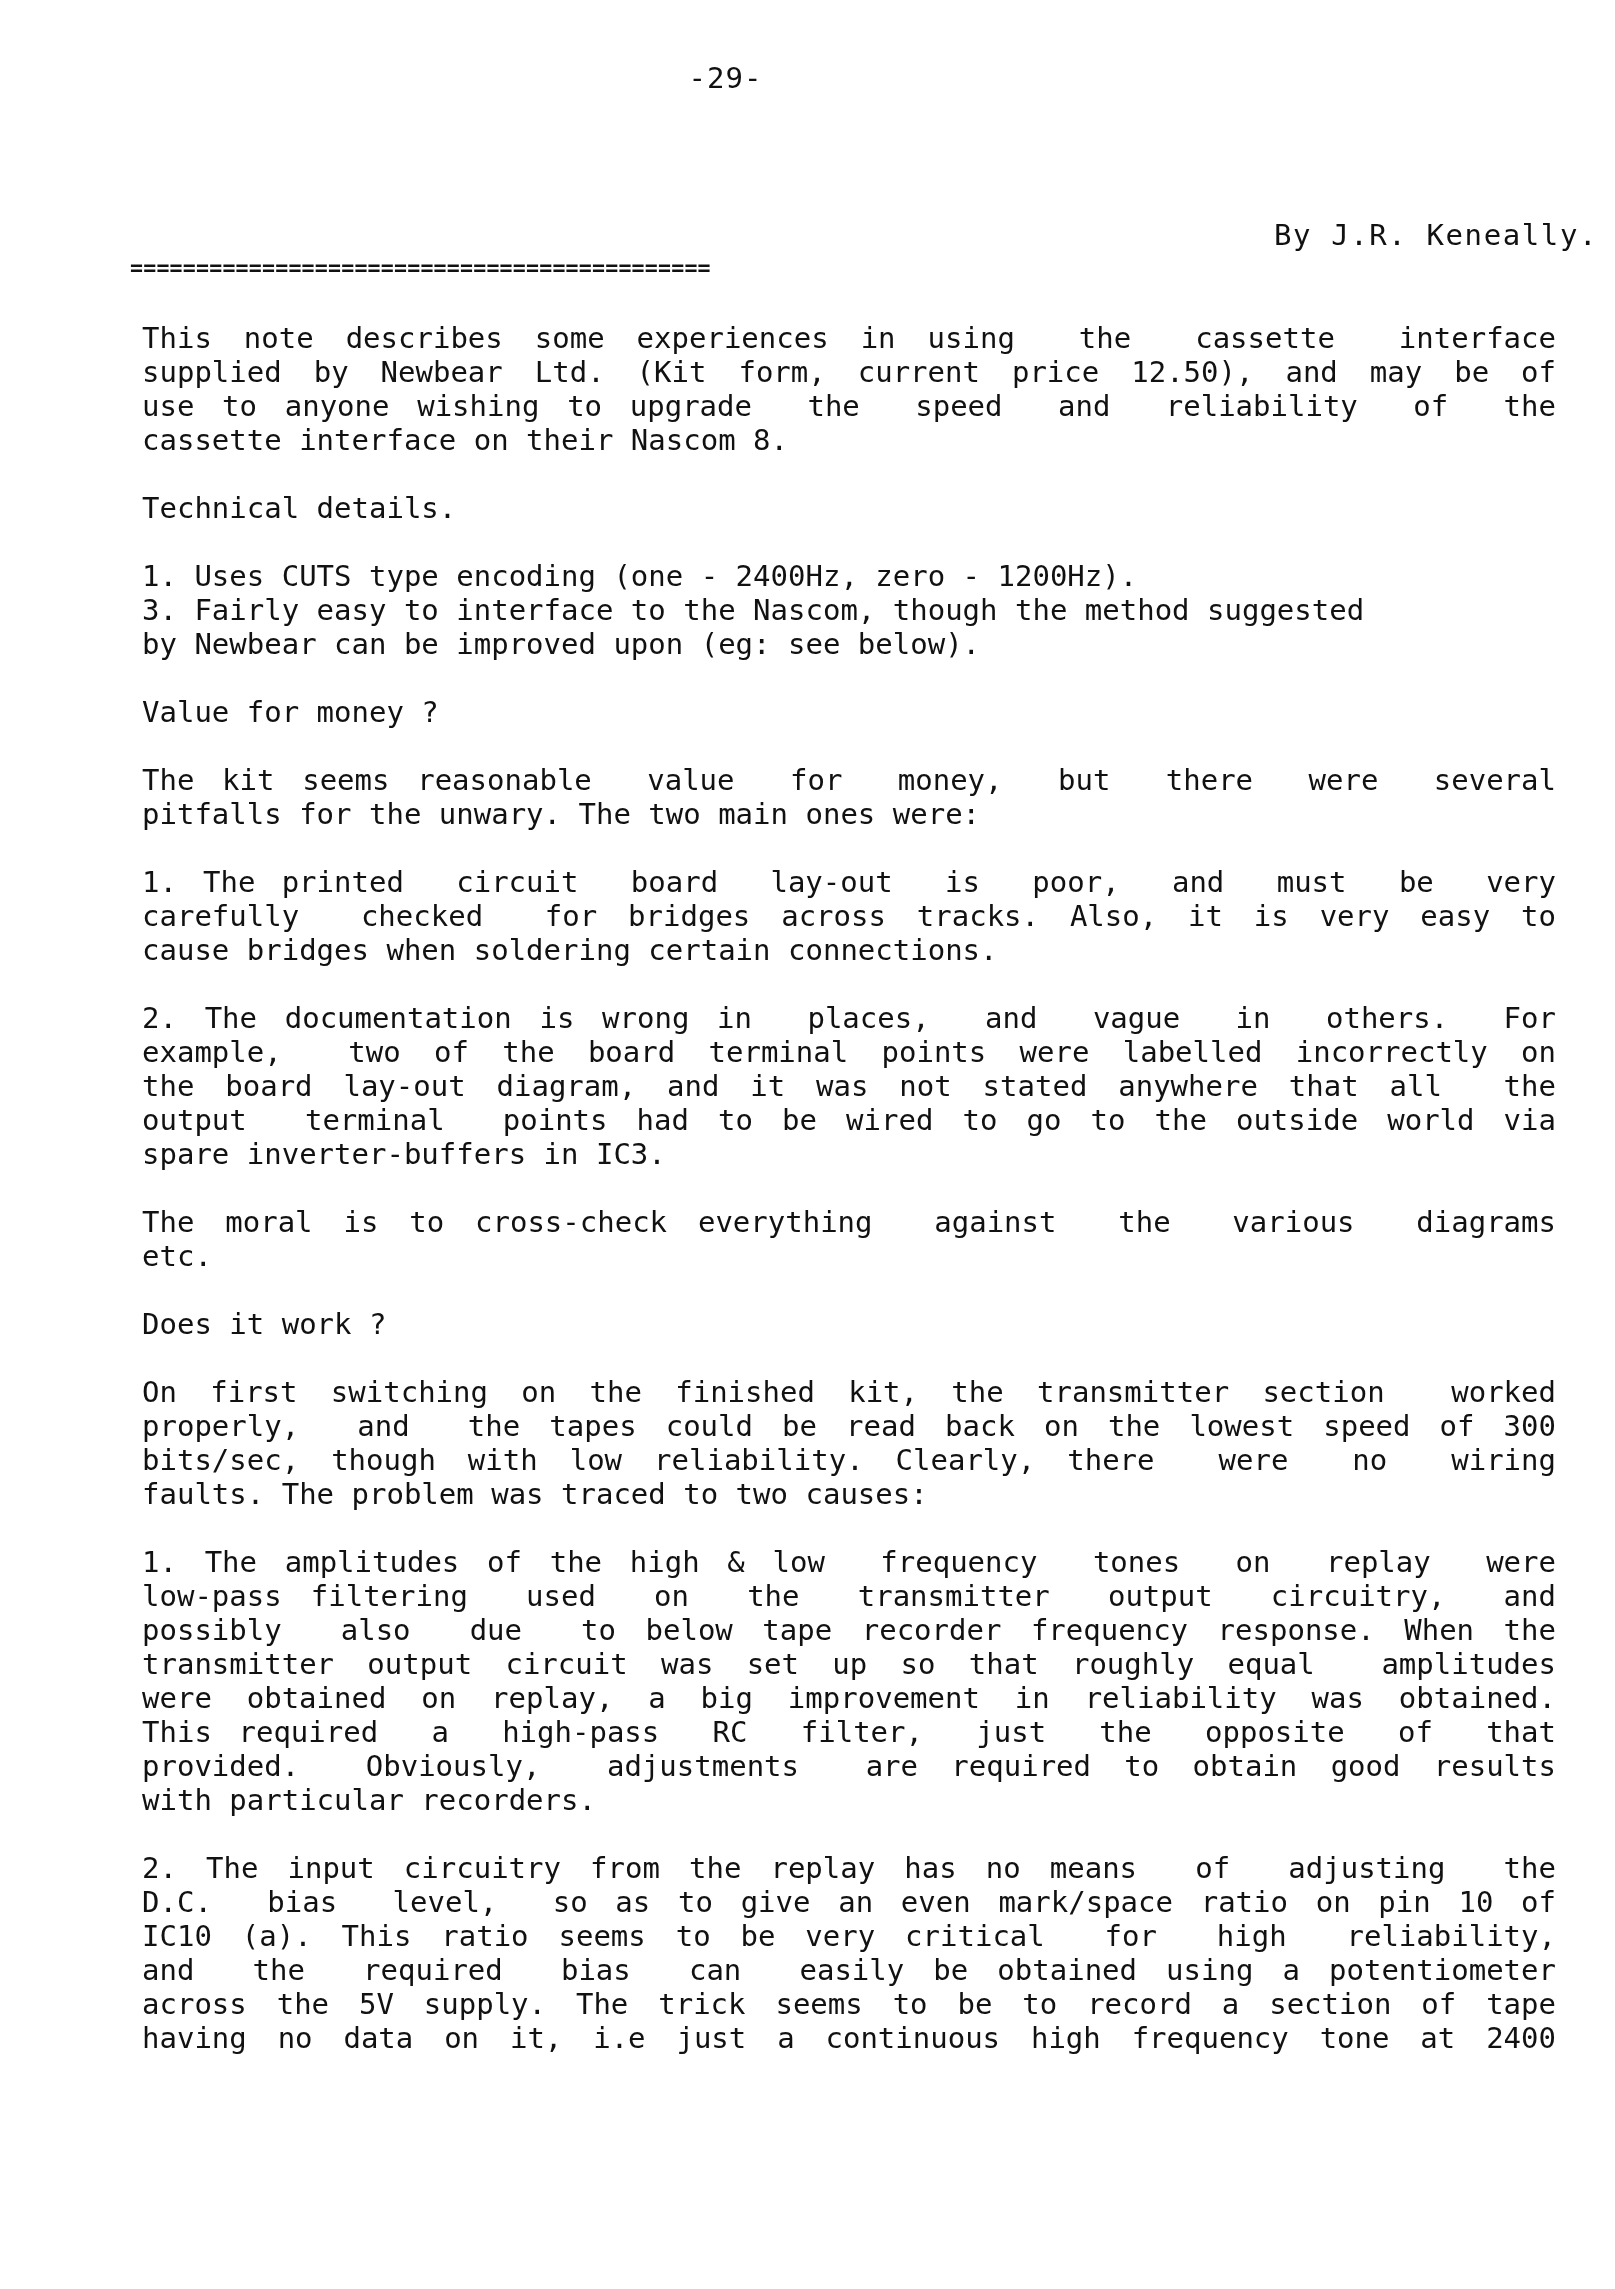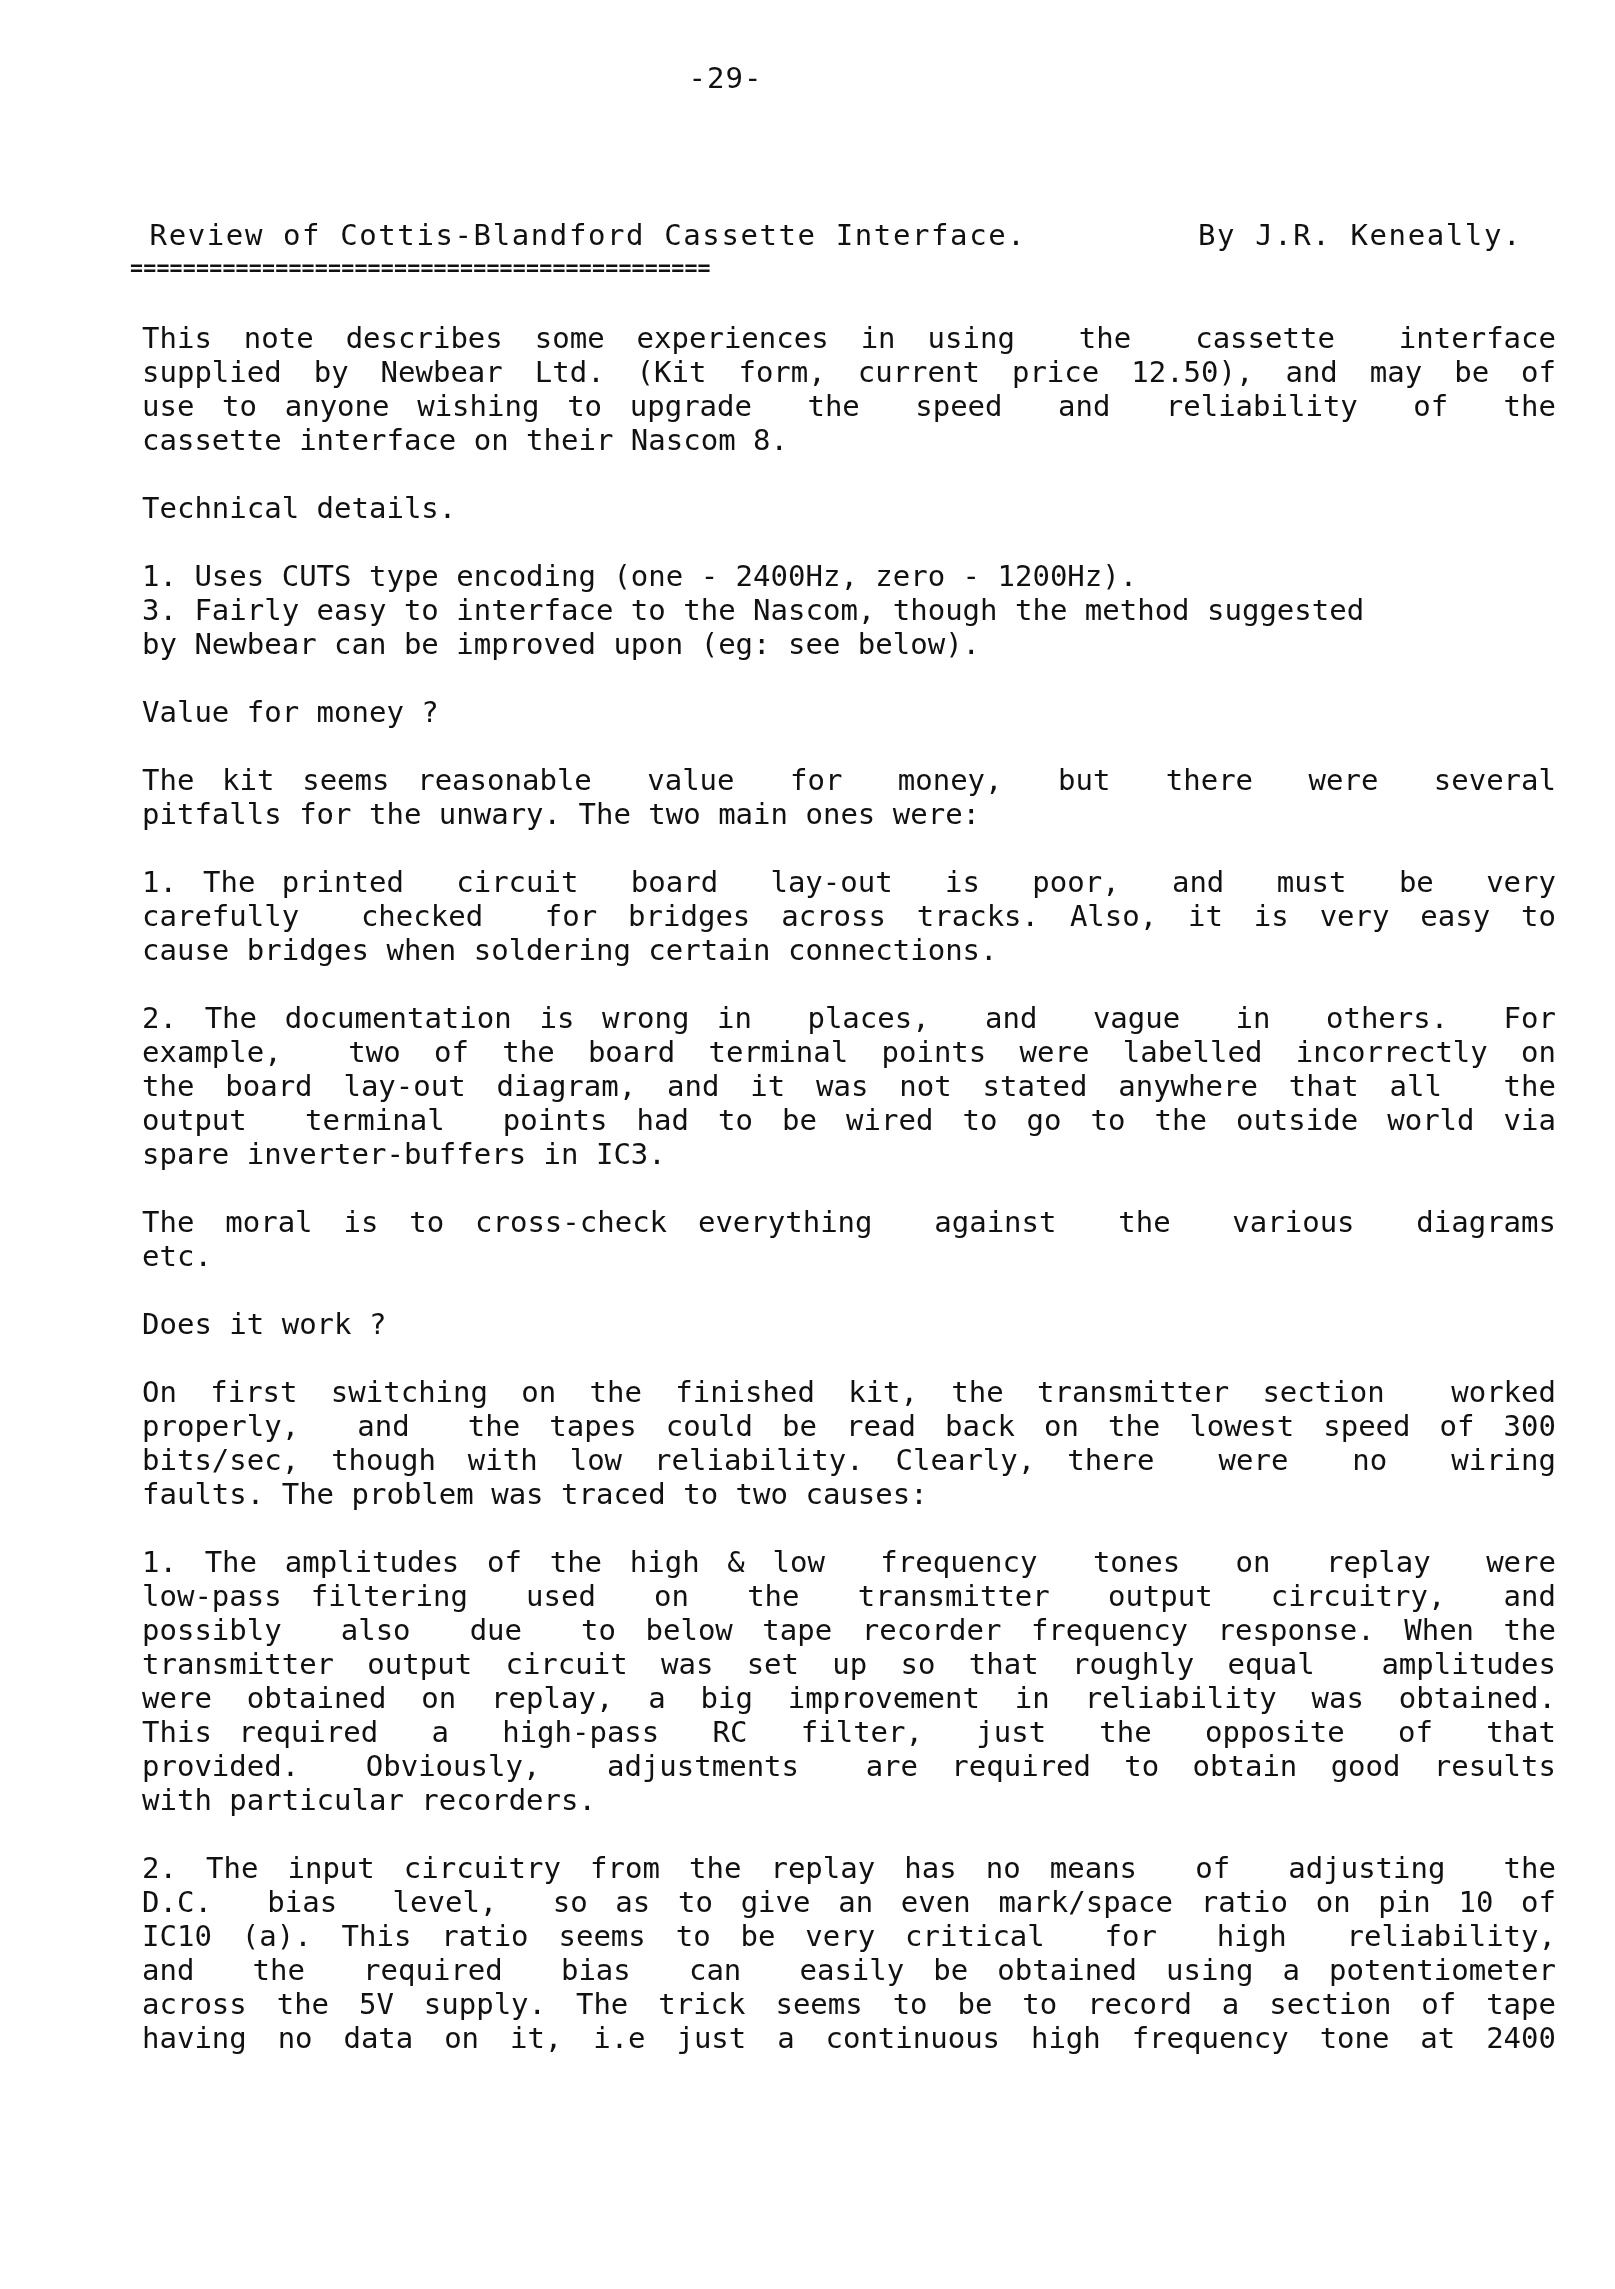--- a/index.html
+++ b/index.html
@@ -10,40 +10,39 @@
   }
   .page-number {
     position: absolute; top: 61px; left: 0; width: 1451px; text-align: center;
     font-size: 29px; letter-spacing: 1px;
   }
   .title-row {
     position: absolute; top: 218px; left: 130px; width: 1451px; height: 39px;
     font-size: 29px;
   }
   .title { position: absolute; left: 19.6px; top: 0; white-space: pre; letter-spacing: 1.6px; }
-  .byline { position: absolute; left: 1068px; top: 0; white-space: pre; letter-spacing: 1.6px; }
+  .byline { position: absolute; left: 1144px; top: 0; white-space: pre; letter-spacing: 1.6px; }
   .underline {
     position: absolute; top: 257px; left: 130px; font-size: 21.6px; letter-spacing: 0.2px;
     white-space: pre; font-weight: bold; line-height: 1;
   }
   .body {
     position: absolute; top: 321px; left: 130px; width: 1426px;
     font-size: 29px; line-height: 34px;
   }
   .para { margin: 0 0 34px 12px; text-align: justify; text-align-last: left; }
   .line { display: block; white-space: pre; text-align: justify; text-align-last: justify; }
   .line.last { text-align-last: left; }
 </style>
 </head>
 <body>
 
 <div class="page-number">-29-</div>
 
 <div class="title-row">
-  <span class="title">Review of Cottis-Blandford Cassette Interface.</span>
   <span class="byline">By J.R. Keneally.</span>
 </div>
 <div class="underline">============================================</div>
 
 <div class="body" id="article-body">
 
   <div class="para">
     <span class="line">This note describes some experiences in using  the  cassette  interface</span>
     <span class="line">supplied by Newbear Ltd. (Kit form, current price 12.50), and may be of</span>
     <span class="line">use to anyone wishing to upgrade  the  speed  and  reliability  of  the</span>

